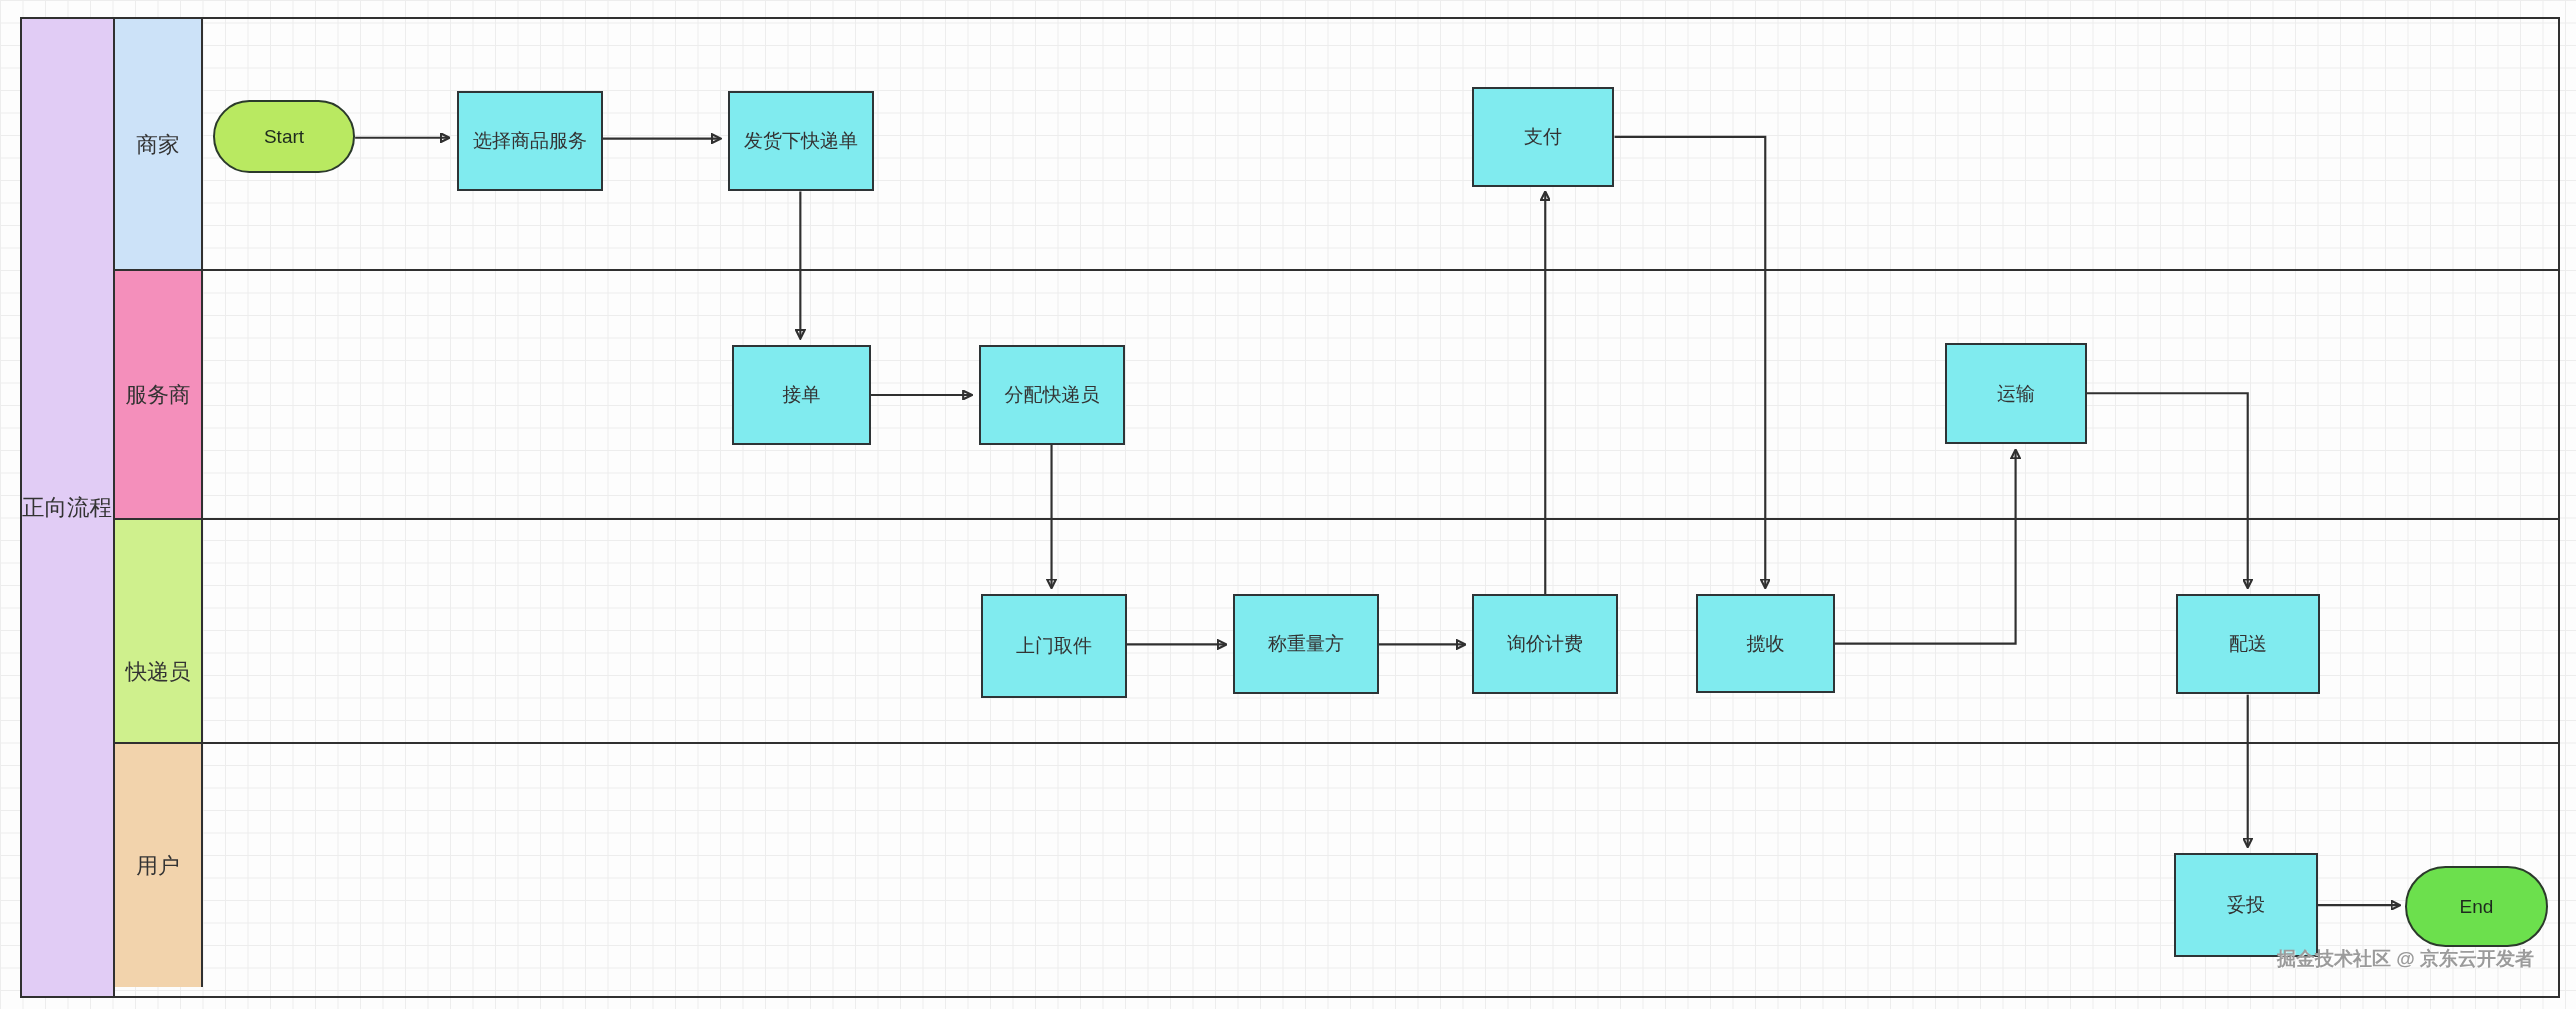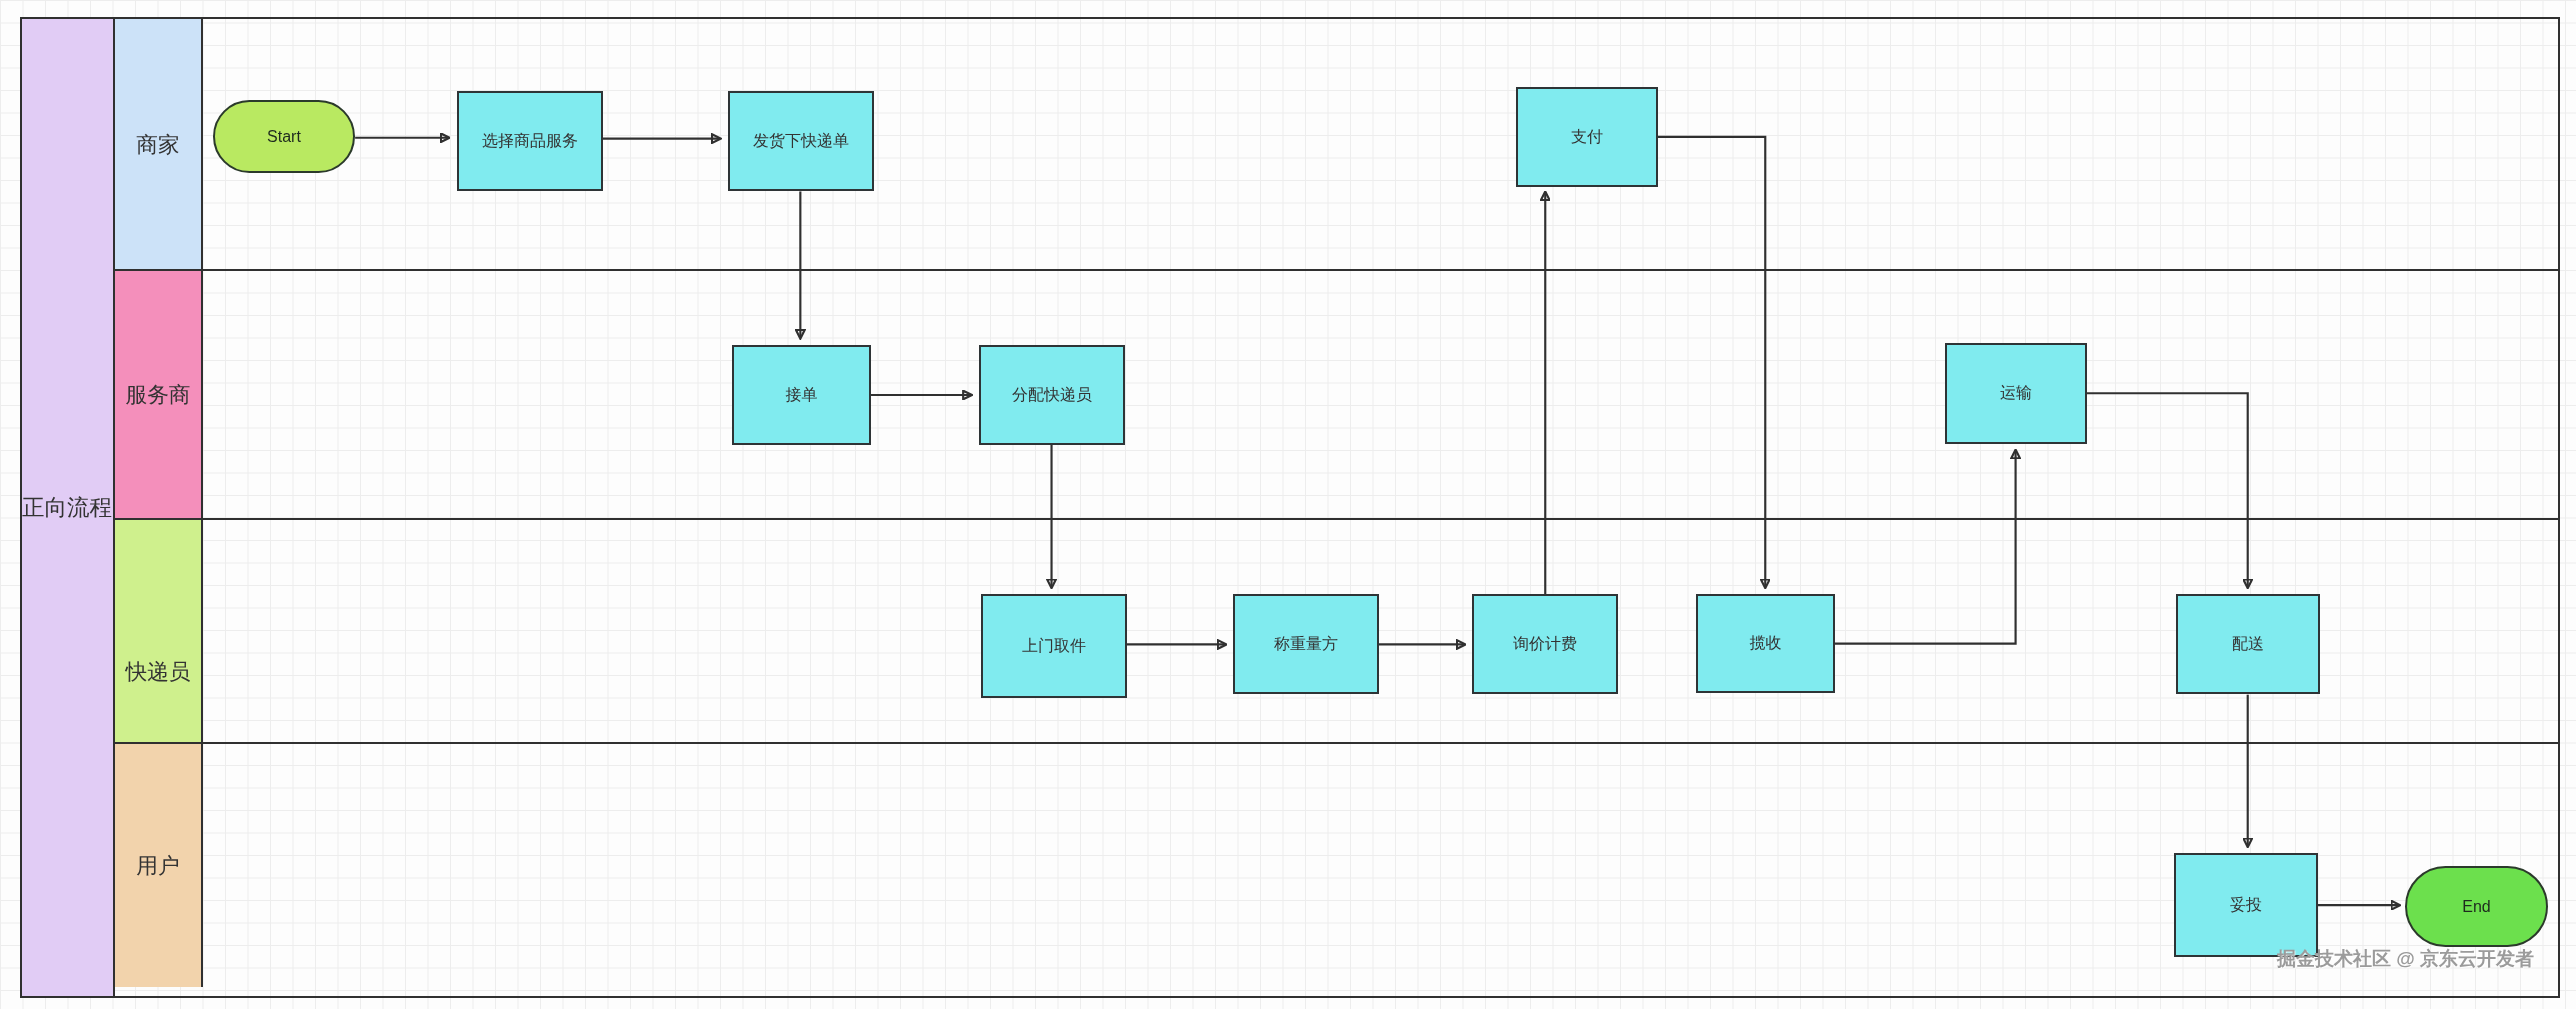--- a/index.html
+++ b/index.html
@@ -65,21 +65,21 @@
     white-space: nowrap;
   }
   .node {
     position: absolute;
     box-sizing: border-box;
     background: #80ebef;
     border: 2.6px solid #2e3436;
     display: flex;
     align-items: center;
     justify-content: center;
-    font-size: 16px;
+    font-size: 19px;
     color: #333;
     white-space: nowrap;
     z-index: 3;
   }
   .node.terminator-start {
     background: #b9e961;
     border-color: #2b3a2b;
     border-radius: 38px;
     color: #1e2a1e;
   }
@@ -169,21 +169,21 @@
     <path d="M2595 802 V977" marker-end="url(#arrow)"></path>
     <path d="M2676 1045 H2770" marker-end="url(#arrow)"></path>
   </svg>
 
   <div class="node terminator-start" style="left:213px; top:100px; width:142px; height:73px;">Start</div>
 
   <div class="node" style="left:457px; top:91px; width:146px; height:100px;">选择商品服务</div>
 
   <div class="node" style="left:728px; top:91px; width:146px; height:100px;">发货下快递单</div>
 
-  <div class="node" style="left:1472px; top:87px; width:142px; height:100px;margin-left:44px;">支付</div>
+  <div class="node" style="left:1472px; top:87px; width:142px; height:100px;">支付</div>
 
   <div class="node" style="left:732px; top:345px; width:139px; height:100px;">接单</div>
 
   <div class="node" style="left:979px; top:345px; width:146px; height:100px;">分配快递员</div>
 
   <div class="node" style="left:1945px; top:343px; width:142px; height:101px;">运输</div>
 
   <div class="node" style="left:981px; top:594px; width:146px; height:104px;">上门取件</div>
 
   <div class="node" style="left:1233px; top:594px; width:146px; height:100px;">称重量方</div>

